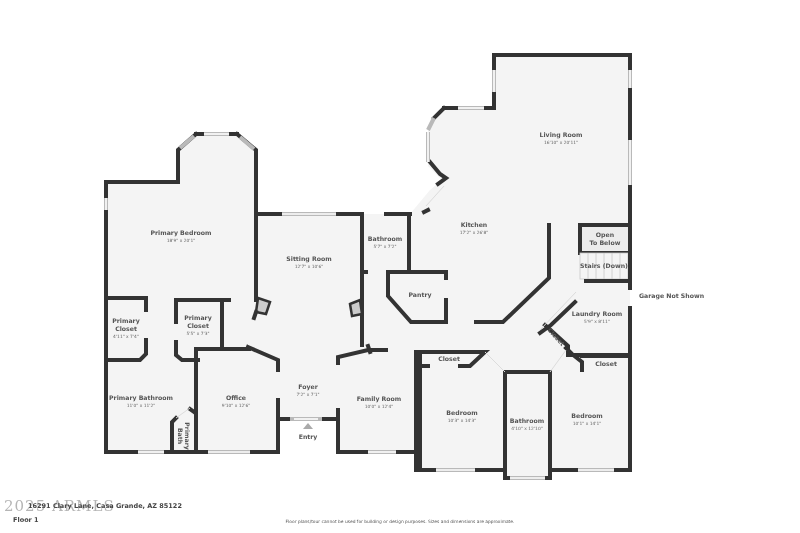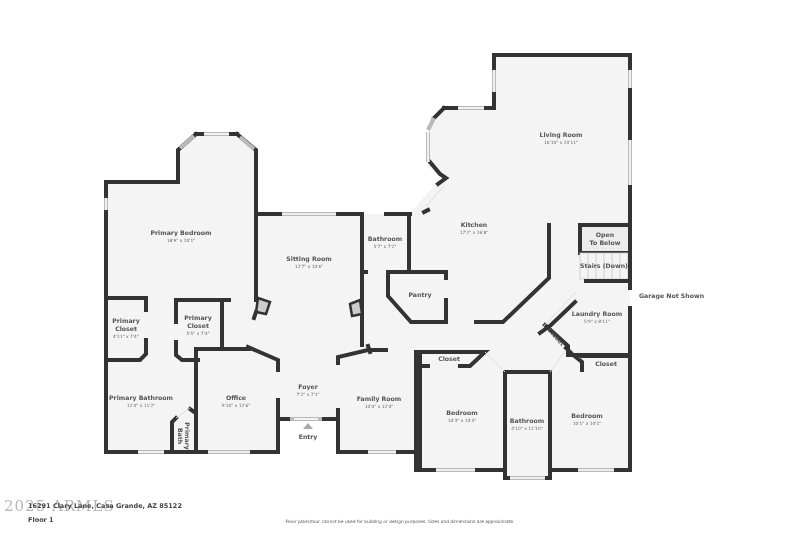--- a/index.html
+++ b/index.html
@@ -9,21 +9,21 @@
     .wall { stroke: #333333; stroke-width: 4; fill: none; stroke-linecap: square; stroke-linejoin: miter; }
     .win { stroke: #b9b9b9; stroke-width: 4; fill: none; }
     .win-in { stroke: #ffffff; stroke-width: 1.6; fill: none; }
     .door { stroke: #dcdcdc; stroke-width: 1; fill: none; }
     .rname { font-family: "DejaVu Sans", sans-serif; font-size: 6.2px; font-weight: bold; fill: #555555; text-anchor: middle; }
     .rdim { font-family: "DejaVu Sans", sans-serif; font-size: 4.4px; fill: #666666; text-anchor: middle; }
     .stair { stroke: #c9c9c9; stroke-width: 0.8; }
     .lbl-plain { font-family: "DejaVu Sans", sans-serif; font-size: 6.2px; font-weight: bold; fill: #555555; }
     .footer-addr { position: absolute; left: 28px; top: 502px; font-size: 6.5px; font-weight: bold; color: #444; }
     .watermark { position: absolute; left: 4px; top: 497px; font-size: 15px; color: rgba(120,120,120,0.55); font-family: "DejaVu Serif", serif; letter-spacing: 1px; text-align: center; }
-    .footer-floor { position: absolute; left: 28px; top: 516px; font-size: 6.5px; font-weight: bold; color: #444; }
+    .footer-floor { position: absolute; left: 13px; top: 516px; font-size: 6.5px; font-weight: bold; color: #444; }
     .footer-note { position: absolute; left: 0; width: 800px; top: 519px; font-size: 4.4px; color: #555; text-align: center; }
   </style>
 </head>
 <body>
 
 <svg id="plan" viewBox="0 0 800 533" xmlns="http://www.w3.org/2000/svg">
 
   <g>
     <polygon class="floor" points="106,182 178,182 178,150 196,134 237,134 256,150 256,214 362,214 362,214 410,214 410,214 430,190 442,180 428,166 428,130 444,108 494,108 494,55 630,55 630,228 630,470 550,470 550,478 505,478 505,470 416,470 416,452 338,452 338,418 278,418 278,452 106,452"></polygon>
   </g>

